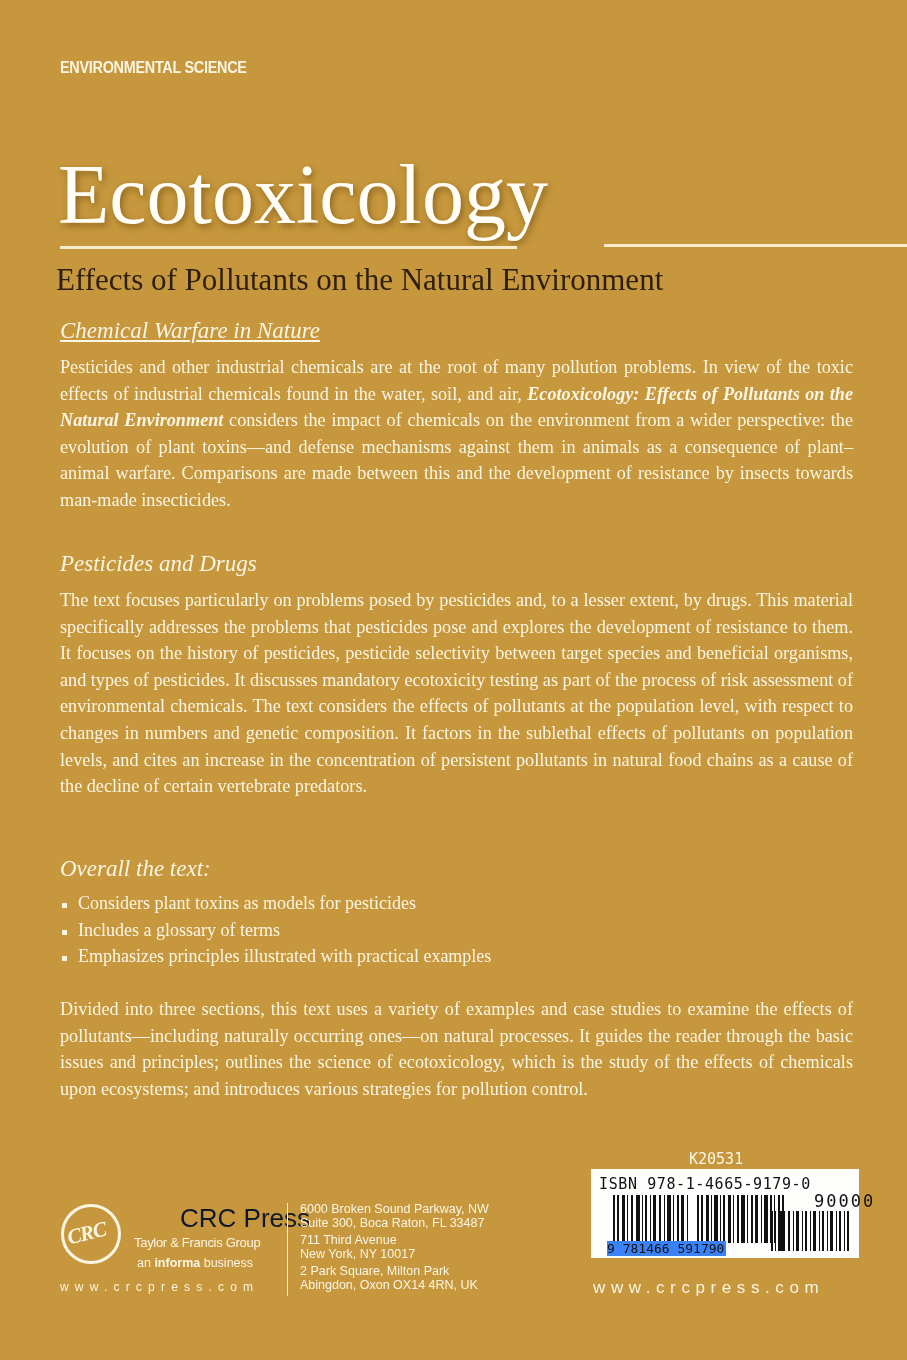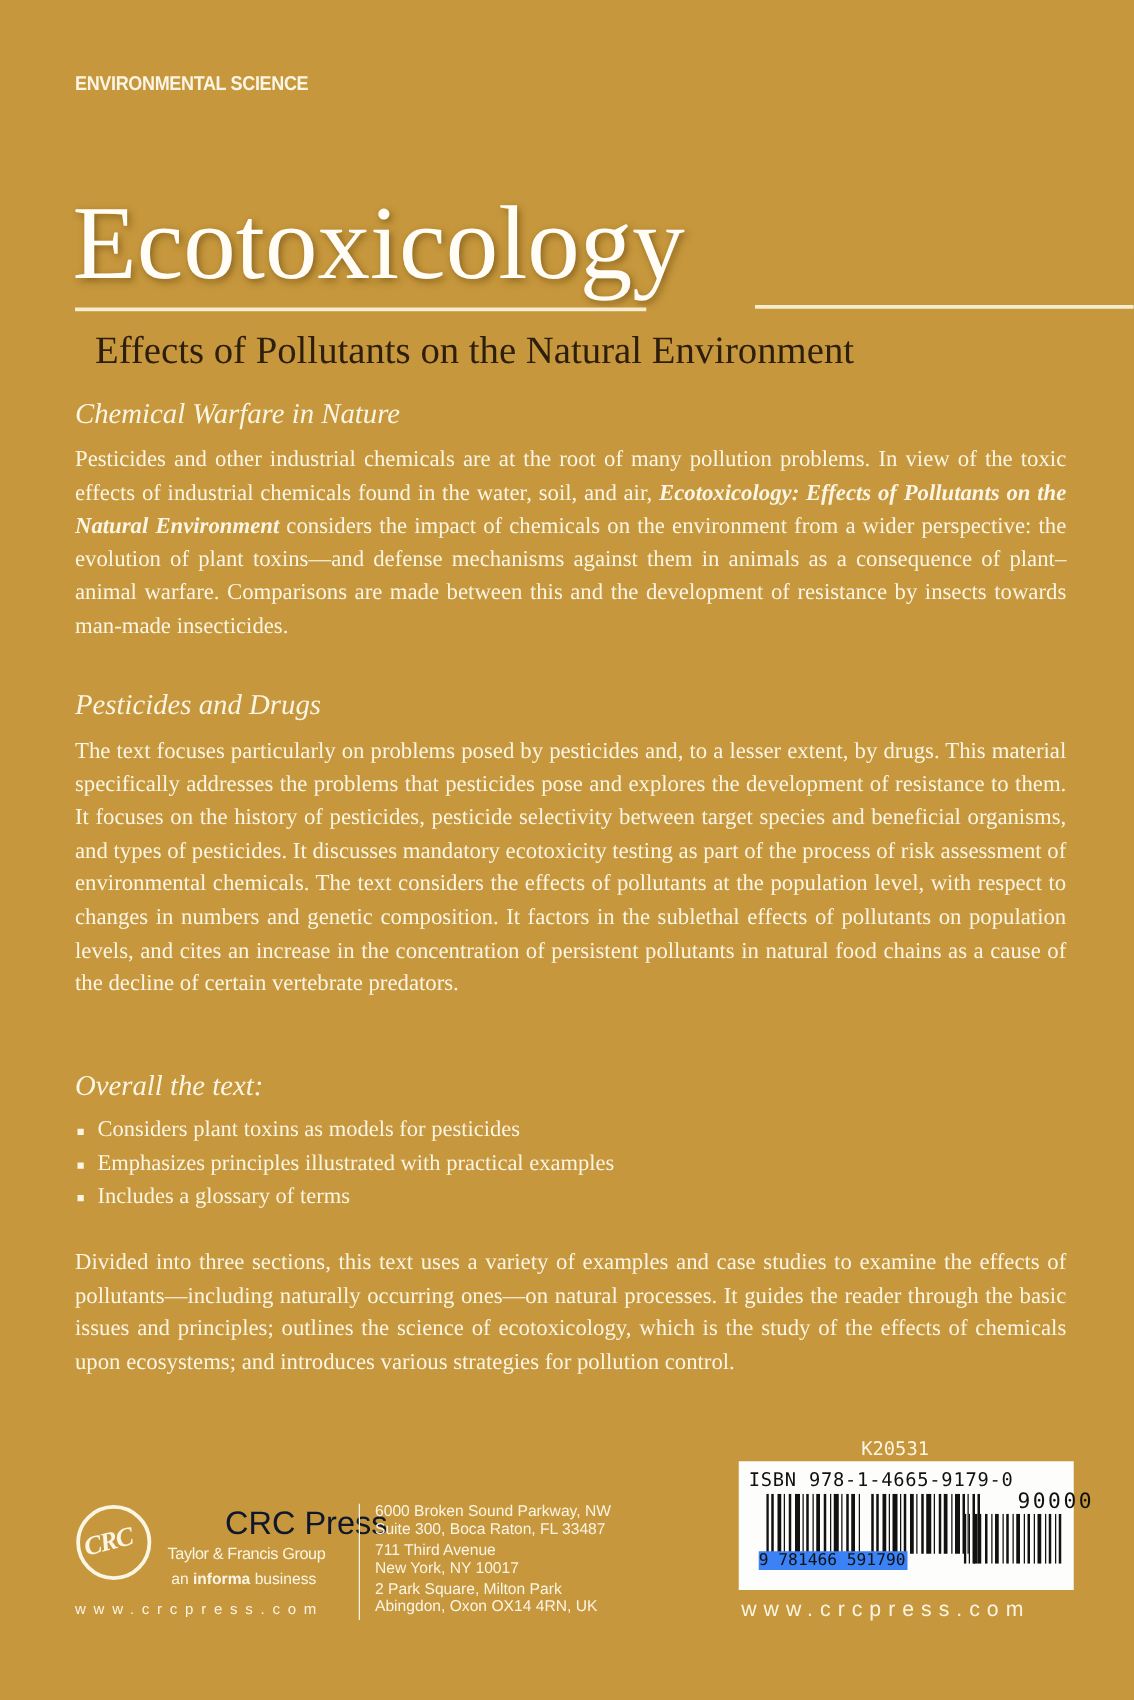--- a/index.html
+++ b/index.html
@@ -1,68 +1,68 @@
 <!DOCTYPE html>
 <html><head>
 <meta charset="utf-8">
 <style>
   html, body { margin:0; padding:0; }
   body { width:907px; height:1360px; background:#c6973c; position:relative; overflow:hidden; font-family:"Liberation Serif", serif; color:#fbf5e4; }
   .series { position:absolute; left:60px; top:59px; font-family:"Liberation Sans", sans-serif; font-weight:bold; font-size:16px; letter-spacing:-0.3px; color:#fbf5e4; transform:scaleX(0.9); transform-origin:left; }
   .title { position:absolute; left:58px; top:150px; font-family:"Liberation Serif", serif; font-size:84px; line-height:90px; color:#fffdf6; text-shadow:2px 3px 6px rgba(90,60,10,0.55); letter-spacing:0px; }
   .rule-left { position:absolute; left:60px; top:246px; width:457px; height:3px; background:#f6ecd0; }
   .rule-right { position:absolute; left:604px; top:244px; width:303px; height:3px; background:#f6ecd0; }
-  .subtitle { position:absolute; left:76px; top:262px; font-size:31px; color:#2e1e0c; white-space:nowrap; }
+  .subtitle { position:absolute; left:56px; top:262px; font-size:31px; color:#2e1e0c; white-space:nowrap; }
   .heading { position:absolute; left:60px; font-style:italic; font-size:23px; color:#fbf5e4; }
   .para { position:absolute; left:60px; width:793px; font-size:18.2px; line-height:26.6px; text-align:justify; color:#fbf5e4; }
   .para b { font-style:italic; font-weight:bold; }
   .bullets { position:absolute; left:60px; top:890px; margin:0; padding:0; list-style:none; font-size:18px; line-height:26.7px; }
   .bullets li { position:relative; padding-left:18px; }
   .bullets li::before { content:""; position:absolute; left:2px; top:13px; width:5px; height:5px; background:#fbf5e4; }
   .crc-logo { position:absolute; left:61px; top:1204px; width:54px; height:54px; border:3px solid #fbf5e4; border-radius:50%; }
   .crc-logo span { position:absolute; left:3px; top:14px; font-family:"Liberation Serif", serif; font-style:italic; font-weight:bold; font-size:21px; color:#fbf5e4; transform:rotate(-14deg); letter-spacing:-1px; }
   .crc-name { position:absolute; left:134px; top:1203px; font-family:"Liberation Sans", sans-serif; font-size:26px; color:#0f172a;margin-left:46px; }
   .crc-group { position:absolute; left:134px; top:1235px; font-family:"Liberation Sans", sans-serif; font-size:13px; color:#fbf5e4; letter-spacing:-0.3px; }
   .crc-informa { position:absolute; left:137px; top:1256px; font-family:"Liberation Sans", sans-serif; font-size:12.5px; color:#fbf5e4; }
   .crc-informa b { font-weight:bold; }
   .crc-web { position:absolute; left:60px; top:1280px; font-family:"Liberation Sans", sans-serif; font-size:12px; letter-spacing:6.2px; color:#fbf5e4; }
   .addr-divider { position:absolute; left:287px; top:1203px; width:1px; height:93px; background:#fbf5e4; }
   .addr { position:absolute; left:300px; top:1203px; font-family:"Liberation Sans", sans-serif; font-size:12.5px; line-height:13.5px; color:#fbf5e4; }
   .addr div { margin-bottom:4px; }
   .code { position:absolute; left:689px; top:1150px; font-family:"DejaVu Sans Mono", monospace; font-size:15px; color:#fbf5e4; letter-spacing:0px;text-align:center; }
-  .barcode-box { position:absolute; left:591px; top:1169px; width:268px; height:103px; background:#fdfdfb; }
+  .barcode-box { position:absolute; left:591px; top:1169px; width:268px; height:89px; background:#fdfdfb; }
   .isbn-label { position:absolute; left:8px; top:6px; font-family:"DejaVu Sans Mono", monospace; font-size:15px; color:#111; letter-spacing:0.6px; white-space:nowrap; }
   .bars-main { position:absolute; left:22px; top:26px; width:176px; height:56px; display:flex; gap:0; }
   .bars-addon { position:absolute; left:180px; top:42px; width:80px; height:40px; display:flex; }
   .ean { position:absolute; left:16px; top:72px; font-family:"DejaVu Sans Mono", monospace; font-size:13px; color:#111; background:#3b82f6; padding-right:2px; white-space:nowrap; }
   .addon-num { position:absolute; left:189px; top:22px; font-family:"DejaVu Sans Mono", monospace; font-size:17px; color:#111; letter-spacing:2px;padding-left:34px; }
   .web-right { position:absolute; left:593px; top:1278px; font-family:"Liberation Sans", sans-serif; font-size:17px; letter-spacing:5.6px; color:#fbf5e4; }
 </style>
 </head>
 <body>
 
 <div class="series">ENVIRONMENTAL SCIENCE</div>
 <div class="title">Ecotoxicology</div>
 <div class="rule-left"></div>
 <div class="rule-right"></div>
 <div class="subtitle">Effects of Pollutants on the Natural Environment</div>
 
-<div class="heading" style="top:318px;">Chemical Warfare in Nature</div>
+<div class="heading" style="top:318px;text-decoration:underline;">Chemical Warfare in Nature</div>
 <div class="para" style="top:354px;">
   <span>Pesticides and other industrial chemicals are at the root of many pollution problems. In view of the toxic effects of industrial chemicals found in the water, soil, and air, </span><b>Ecotoxicology: Effects of Pollutants on the Natural Environment</b><span> considers the impact of chemicals on the environment from a wider perspective: the evolution of plant toxins—and defense mechanisms against them in animals as a consequence of plant–animal warfare. Comparisons are made between this and the development of resistance by insects towards man-made insecticides.</span>
 </div>
 
 <div class="heading" style="top:551px;">Pesticides and Drugs</div>
 <div class="para" style="top:587px;">The text focuses particularly on problems posed by pesticides and, to a lesser extent, by drugs. This material specifically addresses the problems that pesticides pose and explores the development of resistance to them. It focuses on the history of pesticides, pesticide selectivity between target species and beneficial organisms, and types of pesticides. It discusses mandatory ecotoxicity testing as part of the process of risk assessment of environmental chemicals. The text considers the effects of pollutants at the population level, with respect to changes in numbers and genetic composition. It factors in the sublethal effects of pollutants on population levels, and cites an increase in the concentration of persistent pollutants in natural food chains as a cause of the decline of certain vertebrate predators.</div>
 
 <div class="heading" style="top:856px;">Overall the text:</div>
 <ul class="bullets">
   <li>Considers plant toxins as models for pesticides</li>
+  <li>Includes a glossary of terms</li>
   <li>Emphasizes principles illustrated with practical examples</li>
-  <li>Includes a glossary of terms</li>
 </ul>
 
 <div class="para" style="top:996px;">Divided into three sections, this text uses a variety of examples and case studies to examine the effects of pollutants—including naturally occurring ones—on natural processes. It guides the reader through the basic issues and principles; outlines the science of ecotoxicology, which is the study of the effects of chemicals upon ecosystems; and introduces various strategies for pollution control.</div>
 
 <div class="crc-logo">
     <span>CRC</span>
   </div>
 <div class="crc-name">CRC Press</div>
 <div class="crc-group">Taylor &amp; Francis Group</div>
 <div class="crc-informa"><span>an </span><b>informa</b><span> business</span></div>

